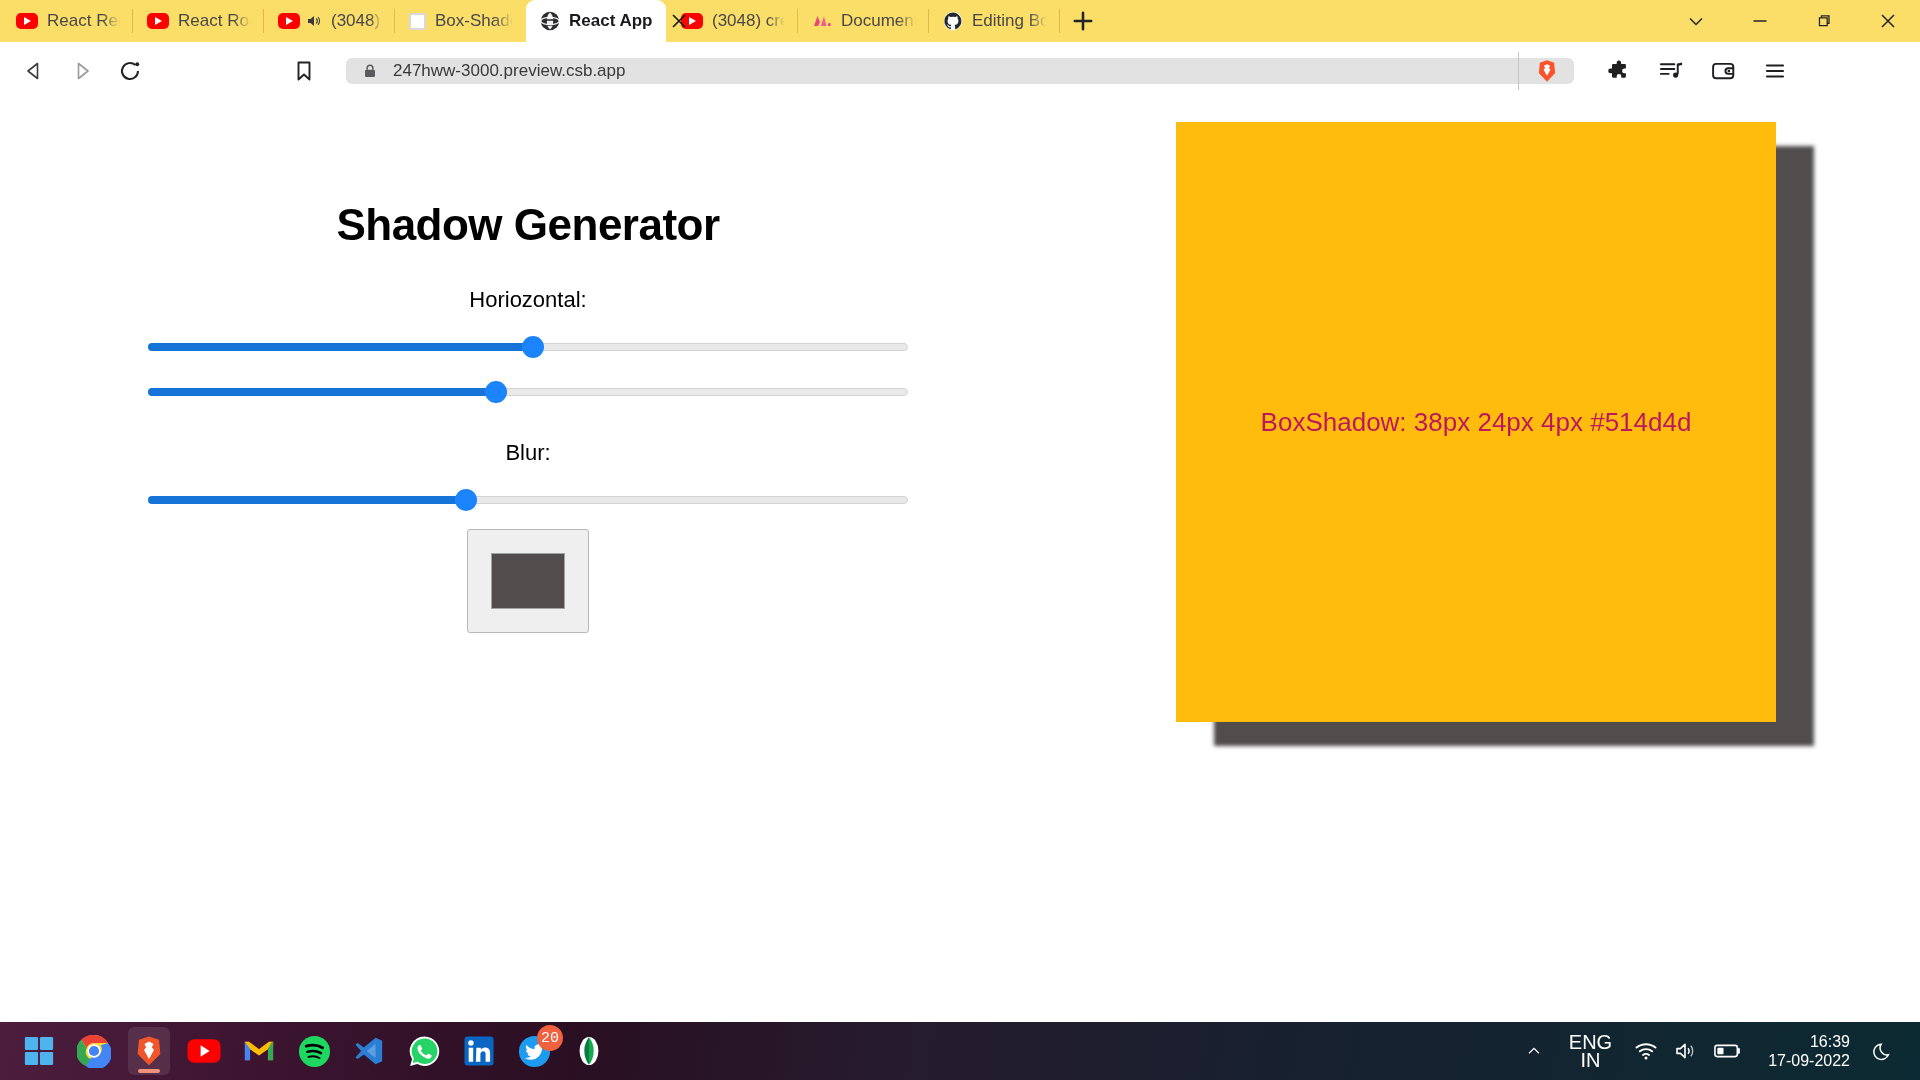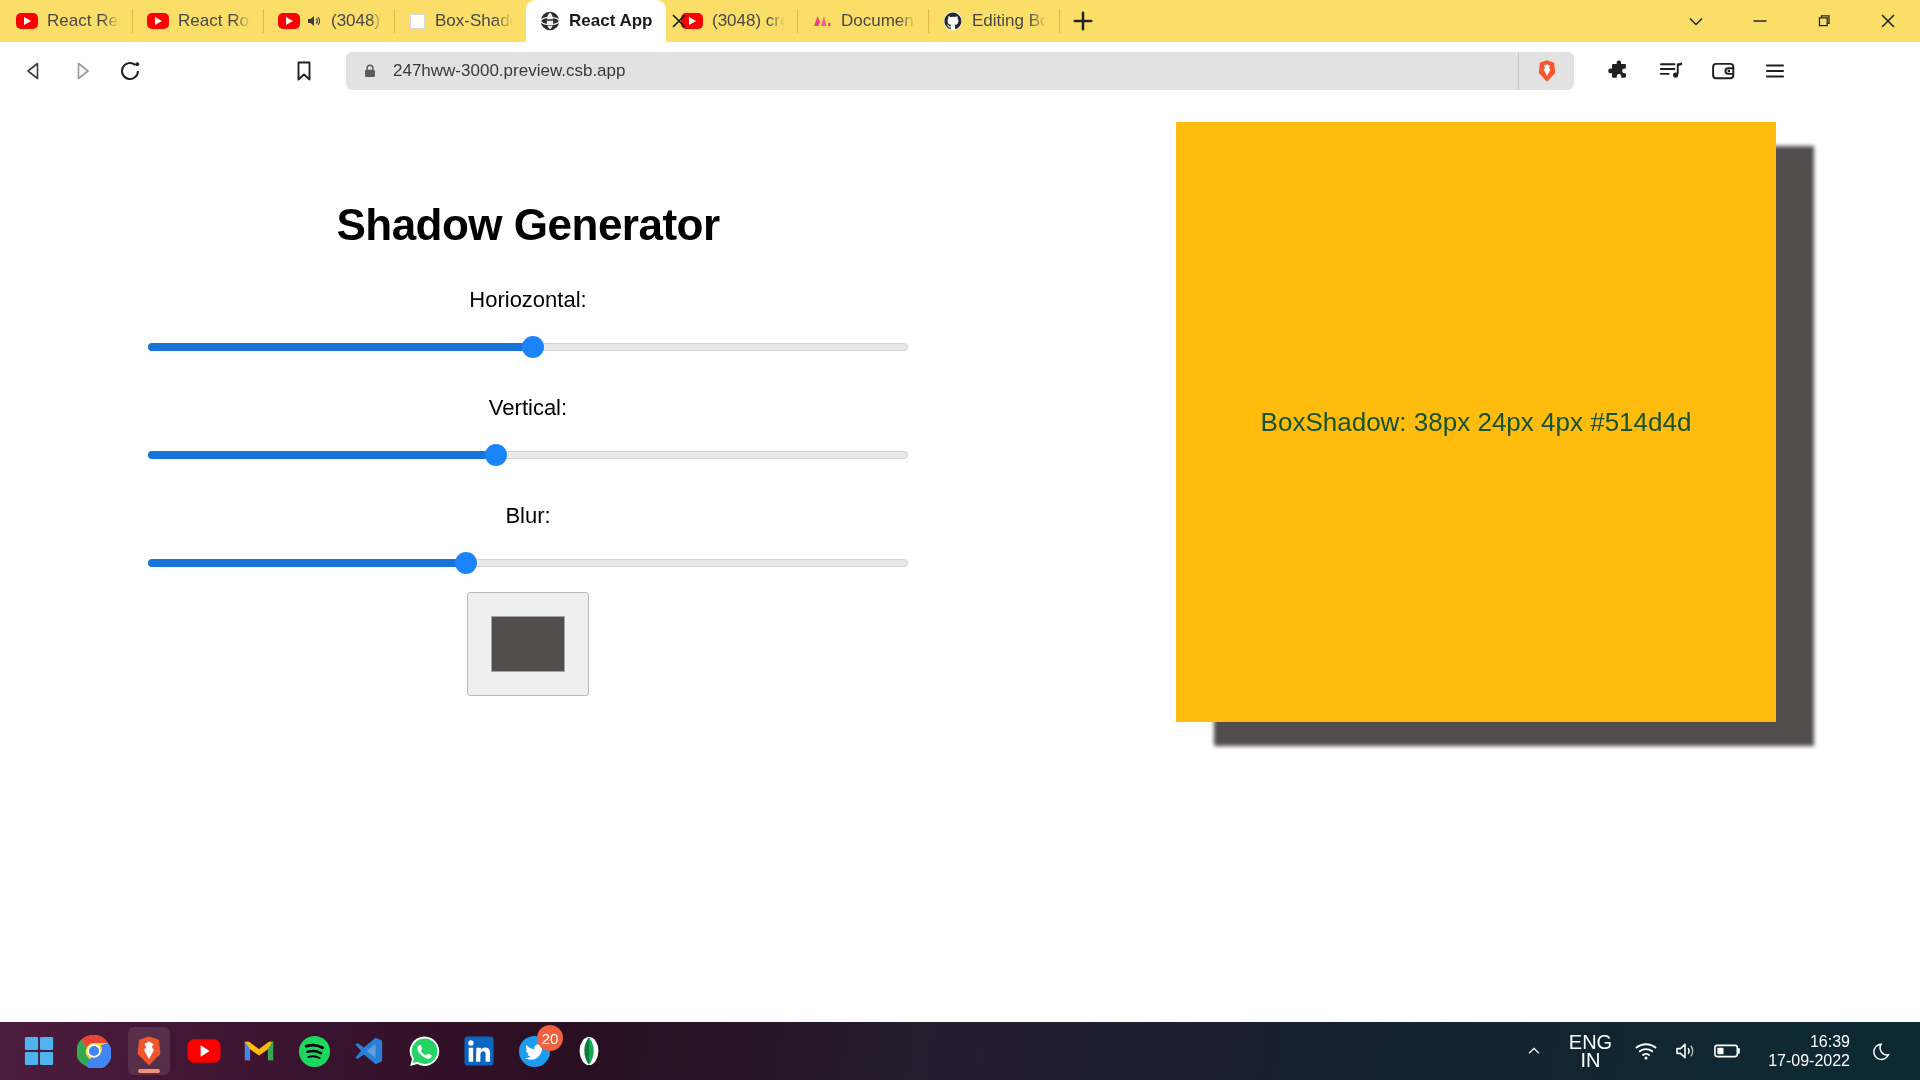--- a/index.html
+++ b/index.html
@@ -115,21 +115,21 @@
     gap: 0;
   }
   .navbtn {
     width: 48px; height: 48px;
     display: flex; align-items: center; justify-content: center;
     cursor: default;
   }
   #bookmark-btn { width: 48px; height: 48px; display:flex; align-items:center; justify-content:center; margin-left: 126px; cursor: default;}
   #omnibox {
     flex: 1 1 auto;
-    height: 38px;
+    height: 26px;
     margin: 0 10px 0 18px;
     background: #e2e2e2;
     border-radius: 6px;
     display: flex;
     align-items: center;
     padding: 0 0 0 16px;
     max-width: 1228px;
     cursor: text;
   }
   #omnibox-url {
@@ -221,21 +221,21 @@
     left: 1176px; top: 22px;
     width: 600px; height: 600px;
     background: #ffbc0d;
     box-shadow: 38px 24px 4px #514d4d;
     display: flex;
     align-items: center;
     justify-content: center;
   }
   #preview-text {
     font-size: 26px;
-    color: #14532d;
+    color: #be185d;
   }
 
   
   #taskbar {
     position: absolute;
     left: 0; top: 1022px;
     width: 1920px; height: 58px;
     background: linear-gradient(100deg, #4d1d3d 0%, #3c1430 14%, #2a0f22 30%, #251c2e 48%, #18202f 66%, #122530 82%, #0c2a33 100%);
     display: flex;
     align-items: center;
@@ -261,20 +261,21 @@
     background: #f0927a;
   }
   .badge {
     position: absolute; top: -2px; right: -8px;
     min-width: 26px; height: 26px;
     background: #f0613f; color: #ffffff;
     border-radius: 50%;
     font-size: 15px;
     display: flex; align-items: center; justify-content: center;
     padding: 0 3px;
+    font-family: Liberation Mono, monospace;
   }
   #tray {
     margin-left: auto;
     display: flex; align-items: center;
     gap: 0;
     padding-right: 16px;
     color: #ffffff;
   }
   .tray-item { display: flex; align-items: center; justify-content: center; cursor: default; }
   #tray-lang {
@@ -476,21 +477,20 @@
     <div id="app-left">
       <h1 id="app-title">Shadow Generator</h1>
 
       <div class="ctrl-label">Horiozontal:</div>
       <div class="slider">
         <div class="slider-track"></div>
         <div class="slider-fill" style="width:50.7%"></div>
         <div class="slider-thumb" style="left:50.7%"></div>
       </div>
 
-      <div class="ctrl-label">Vertical:</div>
       <div class="slider">
         <div class="slider-track"></div>
         <div class="slider-fill" style="width:45.8%"></div>
         <div class="slider-thumb" style="left:45.8%"></div>
       </div>
 
       <div class="ctrl-label">Blur:</div>
       <div class="slider">
         <div class="slider-track"></div>
         <div class="slider-fill" style="width:41.9%"></div>

